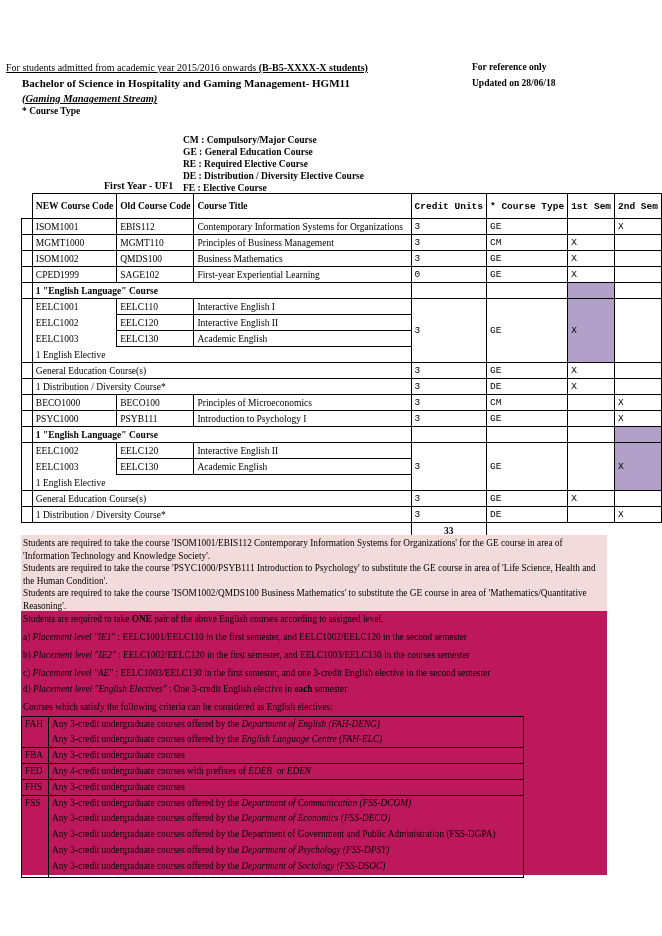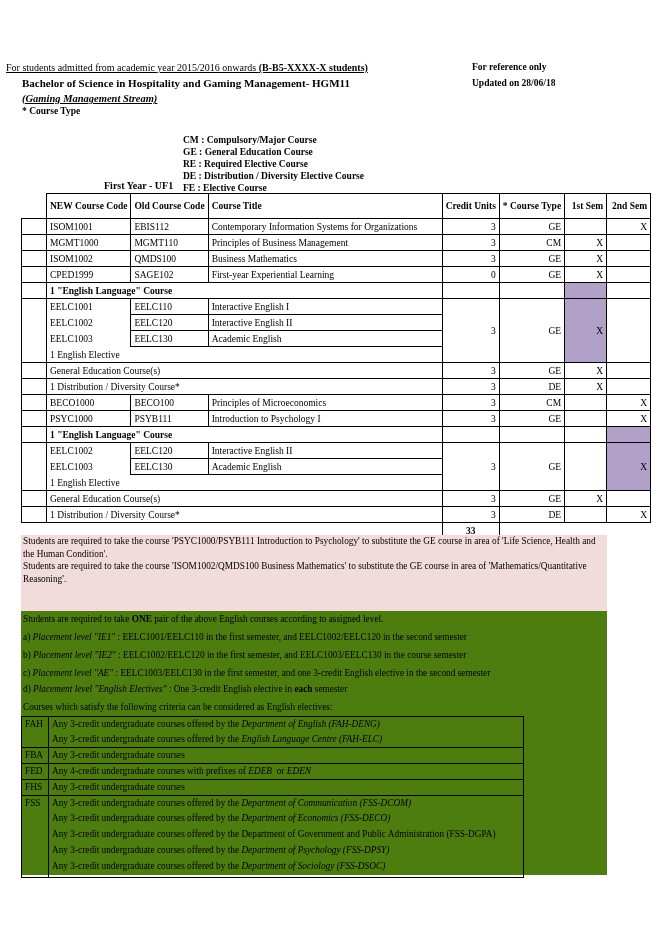--- a/index.html
+++ b/index.html
@@ -10,32 +10,32 @@
   .ref1 { left: 472px; top: 62px; font-size: 9.5px; font-weight: bold; text-align: right; }
   .title { left: 22px; top: 77px; font-size: 11px; font-weight: bold; }
   .ref2 { left: 472px; top: 78px; font-size: 9.5px; font-weight: bold; }
   .stream { left: 22px; top: 93px; font-size: 10.5px; font-weight: bold; font-style: italic; text-decoration: underline; }
   .ctype { left: 22px; top: 106px; font-size: 9.5px; font-weight: bold; }
   .legend { left: 183px; top: 106px; font-size: 9.5px; font-weight: bold; line-height: 12px; margin-top: 28px; }
   .year { left: 104px; top: 180px; font-size: 10px; font-weight: bold; }
 
   table.main { position: absolute; left: 21px; top: 193px; border-collapse: collapse; table-layout: fixed; font-size: 9.5px; }
   table.main td { border: 1px solid #000; padding: 0 3px; height: 15px; line-height: 14px; vertical-align: middle; overflow: hidden; white-space: nowrap; }
-  table.main td.c { text-align: right; }
+  table.main td.c { text-align: left; font-family: Liberation Mono, monospace; }
   table.main td.nob { border: none; }
   table.main tr.hdr td { font-weight: bold; height: 24px; line-height: 11px; }
   table.main td.lav { background: #b1a0c7; }
   table.main td.sec { font-weight: bold; }
   table.main td.tot { font-weight: bold; text-align: center; }
   table.main td.inner-nob-top { border-top: none; }
   table.main td.inner-nob-bot { border-bottom: none; }
 
   .pink { position: absolute; left: 21px; top: 535px; width: 586px; height: 76px; background: #f2dcdb; }
   .pink p { margin: 0; padding: 2px 2px 0 2px; font-size: 9.3px; line-height: 12.5px; white-space: normal; }
-  .lav-box { position: absolute; left: 21px; top: 611px; width: 586px; height: 264px; background: #4d7c0f; }
+  .lav-box { position: absolute; left: 21px; top: 611px; width: 586px; height: 264px; background: #be185d; }
   .lav-line { position: absolute; left: 2px; font-size: 9.3px; white-space: nowrap; }
   .lav-line i { font-style: italic; }
 
   table.crit { position: absolute; left: 0px; top: 105px; border-collapse: collapse; font-size: 9.3px; }
   table.crit td { border: 1px solid #000; padding: 0 3px; height: 15px; line-height: 14px; white-space: nowrap; vertical-align: top; }
   table.crit td.fac { width: 20px; }
   table.crit td.desc { width: 468px; }
   table.crit td.nb-bot { border-bottom: none; margin-left: 16px; }
   table.crit td.nb-top { border-top: none; }
 </style>
@@ -233,28 +233,29 @@
   <tr>
     <td class="nob"></td>
     <td class="nob" colspan="3"></td>
     <td class="tot">33</td>
     <td class="nob" colspan="3"></td>
   </tr>
 </tbody>
   </table>
 
 <div class="pink">
+  <p>Students are required to take the course 'ISOM1001/EBIS112 Contemporary Information Systems for Organizations' for the GE course in area of 'Information Technology and Knowledge Society'.</p>
   <p style="padding-top:0">Students are required to take the course 'PSYC1000/PSYB111 Introduction to Psychology' to substitute the GE course in area of 'Life Science, Health and the Human Condition'.</p>
   <p style="padding-top:0">Students are required to take the course 'ISOM1002/QMDS100 Business Mathematics' to substitute the GE course in area of 'Mathematics/Quantitative Reasoning'.</p>
 </div>
 
 <div class="lav-box">
   <div class="lav-line" style="top:3px"><span>Students are required to take </span><b>ONE</b><span> pair of the above English courses according to assigned level.</span></div>
   <div class="lav-line" style="top:21px"><span>a)  </span><i>Placement level "IE1"</i><span> : EELC1001/EELC110 in the first semester, and EELC1002/EELC120 in the second semester</span></div>
-  <div class="lav-line" style="top:39px"><span>b)  </span><i>Placement level "IE2"</i><span> : EELC1002/EELC120 in the first semester, and EELC1003/EELC130 in the course semester</span></div>
+  <div class="lav-line" style="top:39px"><span>b)  </span><i>Placement level "IE2"</i><span> : EELC1002/EELC120 in the first semester, and EELC1003/EELC130 in the courses semester</span></div>
   <div class="lav-line" style="top:57px"><span>c)  </span><i>Placement level "AE"</i><span> : EELC1003/EELC130 in the first semester, and one 3-credit English elective in the second semester</span></div>
   <div class="lav-line" style="top:73px"><span>d)  </span><i>Placement level "English Electives"</i><span> : One 3-credit English elective in </span><b>each</b><span> semester</span></div>
   <div class="lav-line" style="top:91px">Courses which satisfy the following criteria can be considered as English electives:</div>
 
   <table class="crit">
     <tbody>
         <tr>
       <td class="fac nb-bot" rowspan="2">FAH</td>
       <td class="desc nb-bot"><span>Any 3-credit undergraduate courses offered by the </span><i>Department of English (FAH-DENG)</i></td>
     </tr>

